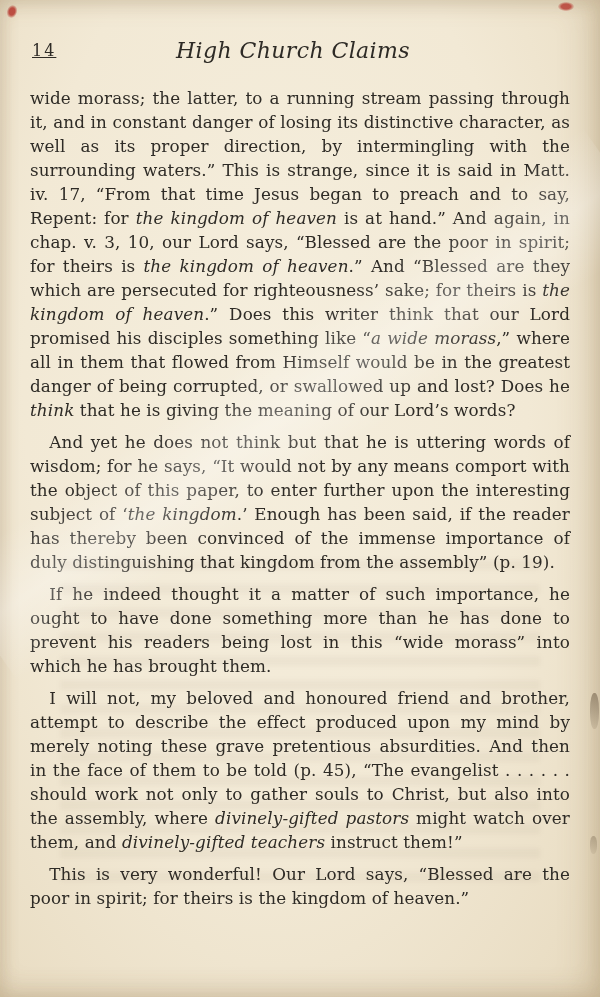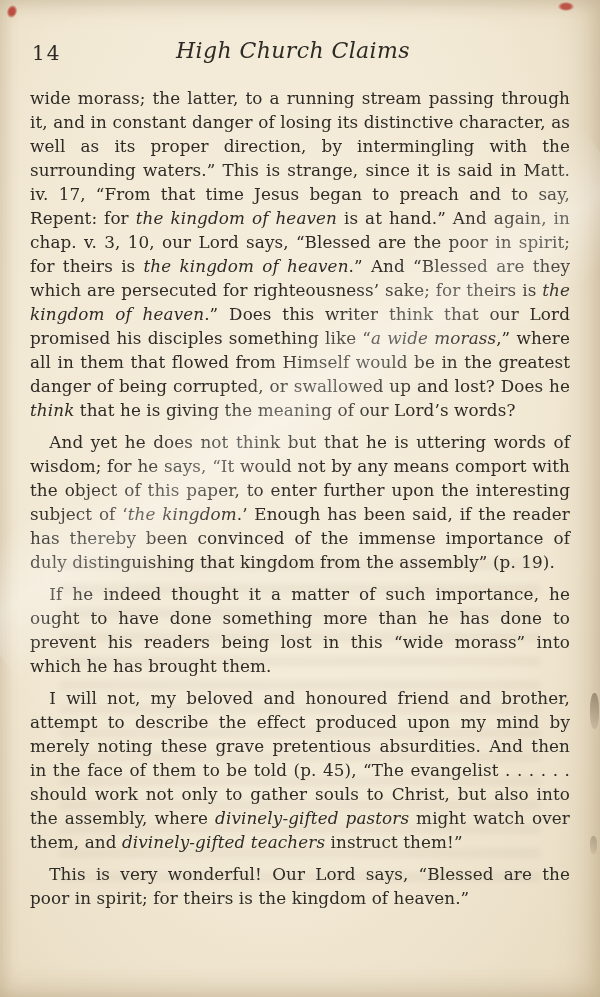--- a/index.html
+++ b/index.html
@@ -37,21 +37,21 @@
     background:repeating-linear-gradient(
       to bottom,
       rgba(90,80,60,.045) 0 10px,
       rgba(0,0,0,0) 10px 24px);
     filter:blur(2px);
     pointer-events:none;
   }
   .page-header{position:relative;height:26px;margin:38px 34px 0 32px;}
   .page-number{
     position:absolute;left:0;top:3px;
-    font-size:20px;letter-spacing:2px;
+    font-size:16px;letter-spacing:2px;text-decoration:underline;
   }
   .running-title{
     position:absolute;left:0;right:12px;top:0;
     text-align:center;font-style:italic;
     font-size:22px;letter-spacing:.4px;
   }
   .body-text{
     margin:22px 30px 0 30px;
     font-size:16.8px;
     line-height:24px;

